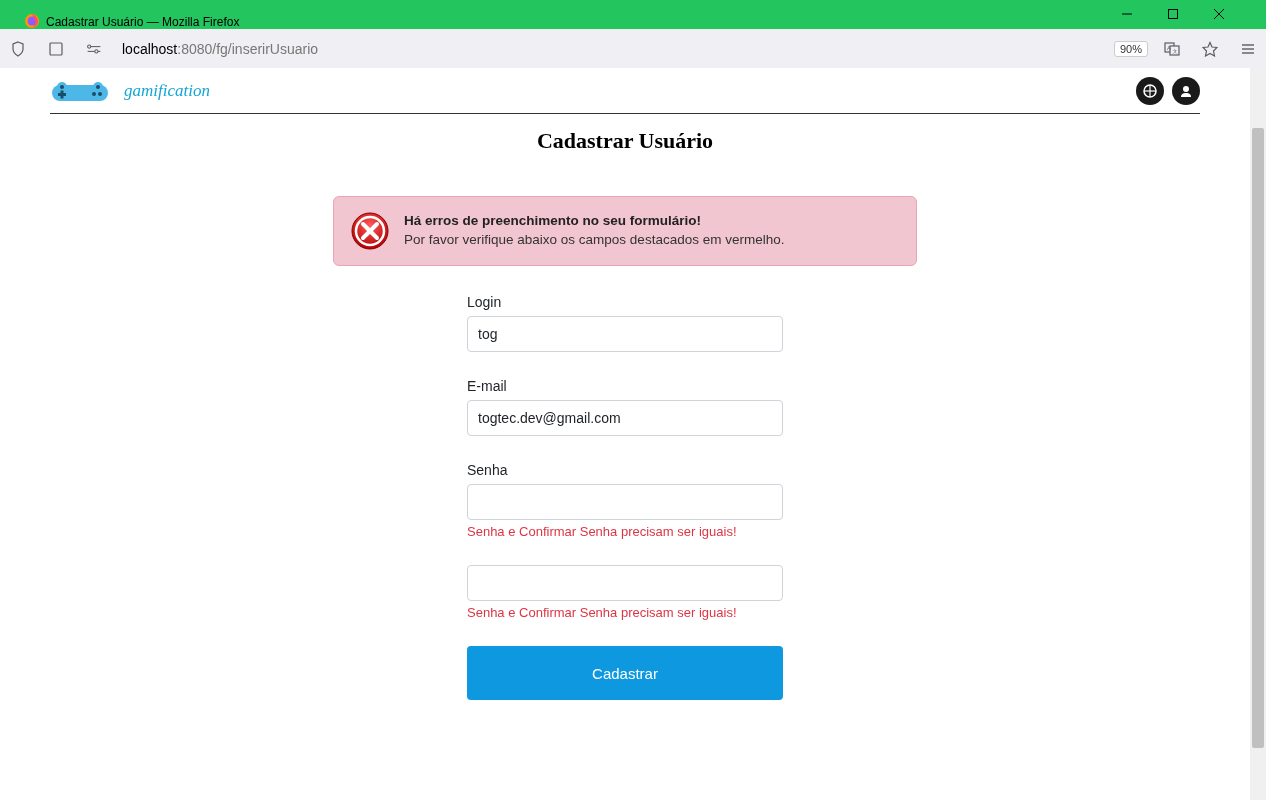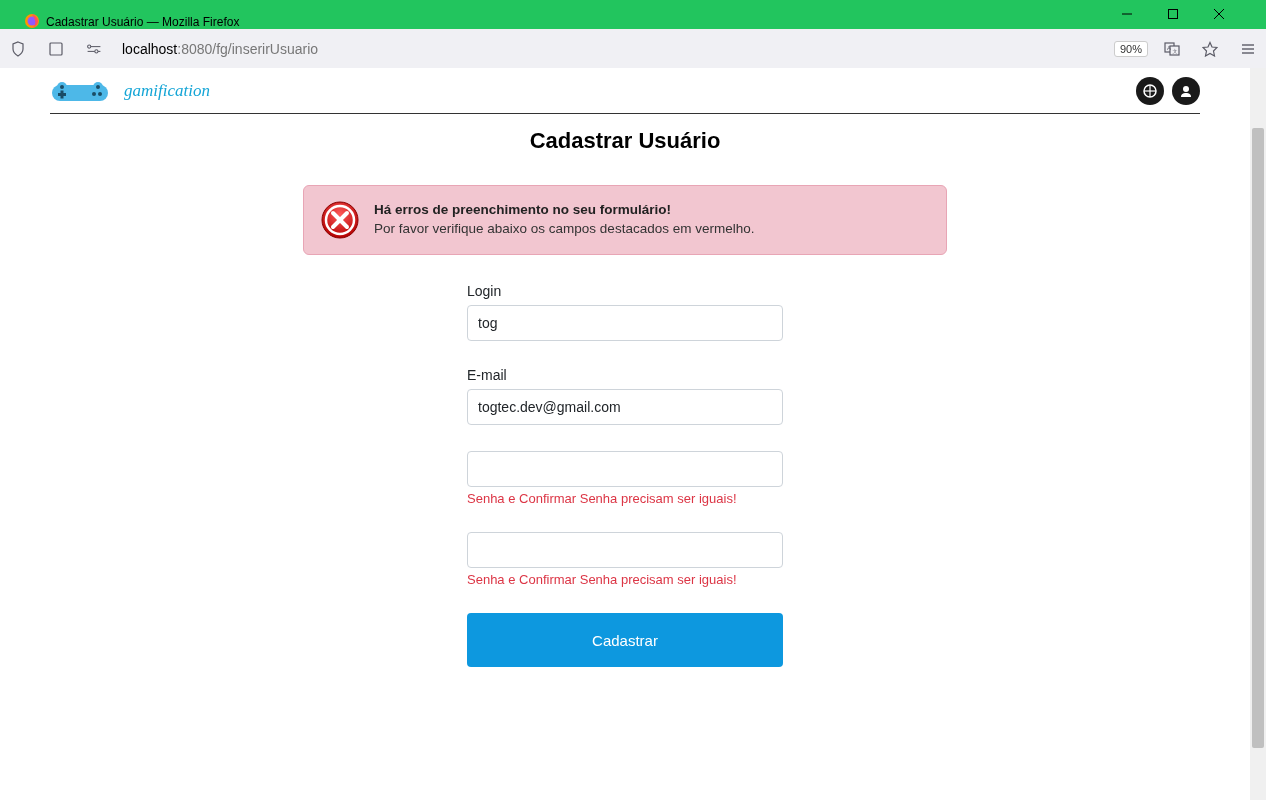--- a/index.html
+++ b/index.html
@@ -147,26 +147,26 @@
       background: #1a1a1a;
       display: flex;
       align-items: center;
       justify-content: center;
     }
     .page-title {
       text-align: center;
       font-size: 22px;
       font-weight: bold;
       color: #000;
-      margin-bottom: 31px;
-      font-family: Liberation Sans, sans-serif;
+      margin-bottom: 42px;
+      font-family: Liberation Serif, serif;
     }
     
     .alert {
-      width: 644px;
+      width: 584px;
       margin: 0 auto 28px auto;
       background: #f2c6d0;
       border: 1px solid #e8a5b5;
       border-radius: 6px;
       padding: 14px 16px;
       display: flex;
       align-items: center;
       gap: 14px;
     }
     .alert-icon {
@@ -368,20 +368,21 @@
         <input type="text" class="form-input" value="tog" style="">
       </div>
 
       <div class="form-group">
         <label class="form-label">E-mail</label>
         <input type="text" class="form-input" value="togtec.dev@gmail.com" style="">
       </div>
 
 
       <div class="form-group">
+        <label class="form-label">Senha</label>
         <input type="password" class="form-input" value="" style="">
         <div class="form-error">Senha e Confirmar Senha precisam ser iguais!</div>
       </div>
 
       <div class="form-group">
         <input type="password" class="form-input" value="" style="">
         <div class="form-error">Senha e Confirmar Senha precisam ser iguais!</div>
       </div>
 
       <button type="button" class="btn-submit">Cadastrar</button>

